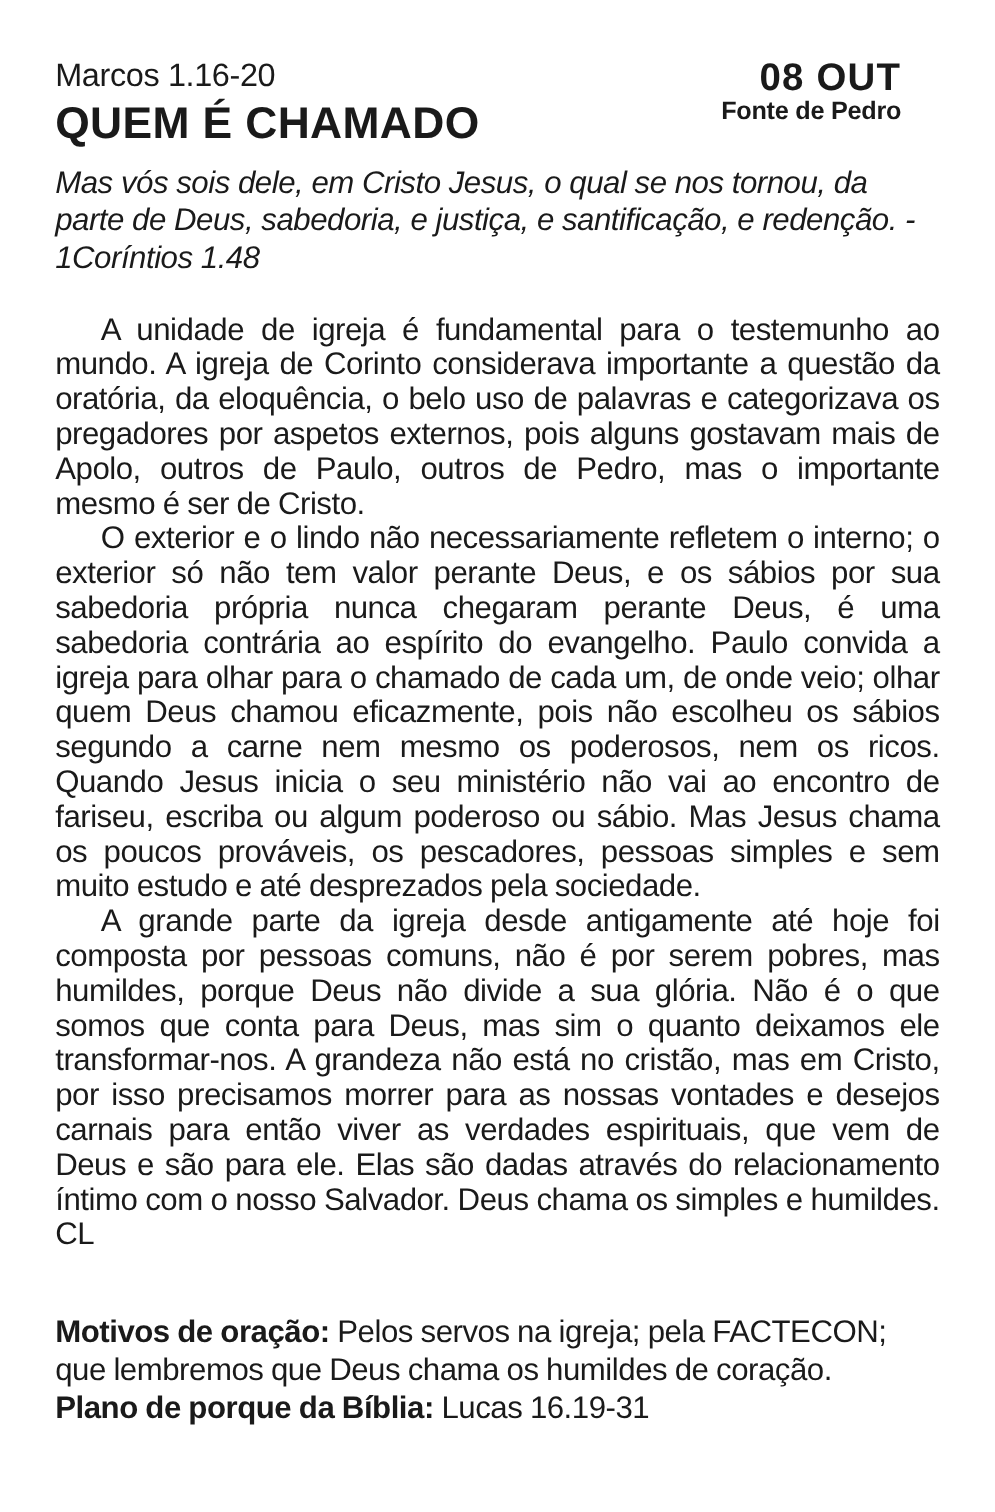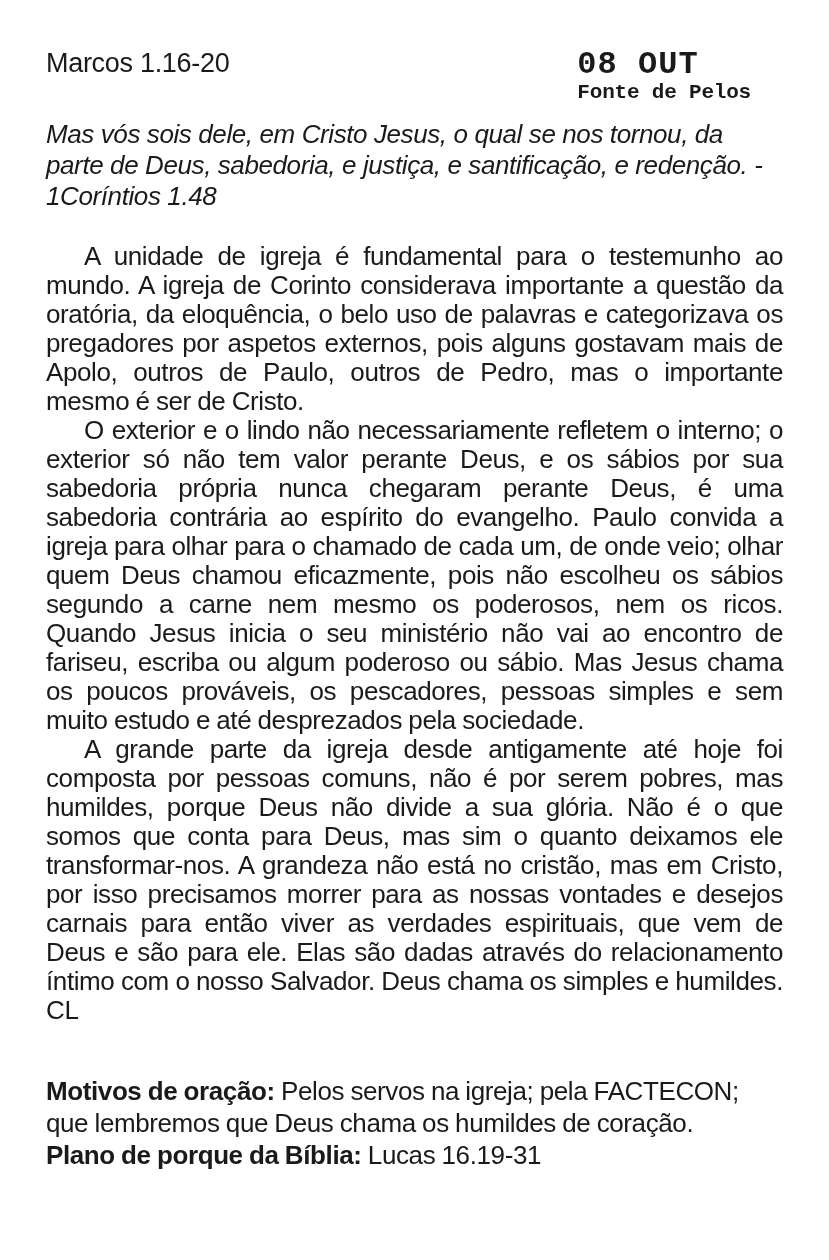--- a/index.html
+++ b/index.html
@@ -35,25 +35,24 @@
   }
   .title {
     margin: 4px 0 0 0;
     font-size: 37px;
     font-weight: bold;
     line-height: 41px;
     letter-spacing: 0.3px;
   }
   .title-line { display: block; }
   .header-right {
-    text-align: left;
+    text-align: right;
     margin-right: 32px;
     margin-top: 0;
     flex-shrink: 0;
-    font-family: Liberation Mono, monospace;
   }
   .date {
     font-size: 32px;
     font-weight: bold;
     letter-spacing: 1px;
     line-height: 33px;
     white-space: nowrap;
   }
   .publication {
     font-size: 21px;
@@ -101,25 +100,26 @@
 </style>
 </head>
 <body>
 
 <div class="page">
 
   <header class="header">
     <div class="header-left">
       <div class="reference">Marcos 1.16-20</div>
       <h1 class="title">
+        <span class="title-line">QUEM É CHAMADO</span>
       </h1>
     </div>
     <div class="header-right">
       <div class="date">08 OUT</div>
-      <div class="publication">Fonte de Pelos</div>
+      <div class="publication">Fonte de Pedro</div>
     </div>
   </header>
 
   <p class="verse">Mas vós sois dele, em Cristo Jesus, o qual se nos tornou, da parte de Deus, sabedoria, e justiça, e santificação, e redenção. - 1Coríntios 1.48</p>
 
   <main class="article">
     <p class="para">A unidade de igreja é fundamental para o testemunho ao mundo. A igreja de Corinto considerava importante a questão da oratória, da eloquência, o belo uso de palavras e categorizava os pregadores por aspetos externos, pois alguns gostavam mais de Apolo, outros de Paulo, outros de Pedro, mas o importante mesmo é ser de Cristo.</p>
     <p class="para">O exterior e o lindo não necessariamente refletem o interno; o exterior só não tem valor perante Deus, e os sábios por sua sabedoria própria nunca chegaram perante Deus, é uma sabedoria contrária ao espírito do evangelho. Paulo convida a igreja para olhar para o chamado de cada um, de onde veio; olhar quem Deus chamou eficazmente, pois não escolheu os sábios segundo a carne nem mesmo os poderosos, nem os ricos. Quando Jesus inicia o seu ministério não vai ao encontro de fariseu, escriba ou algum poderoso ou sábio. Mas Jesus chama os poucos prováveis, os pescadores, pessoas simples e sem muito estudo e até desprezados pela sociedade.</p>
     <p class="para">A grande parte da igreja desde antigamente até hoje foi composta por pessoas comuns, não é por serem pobres, mas humildes, porque Deus não divide a sua glória. Não é o que somos que conta para Deus, mas sim o quanto deixamos ele transformar-nos. A grandeza não está no cristão, mas em Cristo, por isso precisamos morrer para as nossas vontades e desejos carnais para então viver as verdades espirituais, que vem de Deus e são para ele. Elas são dadas através do relacionamento íntimo com o nosso Salvador. Deus chama os simples e humildes. CL</p>
   </main>

